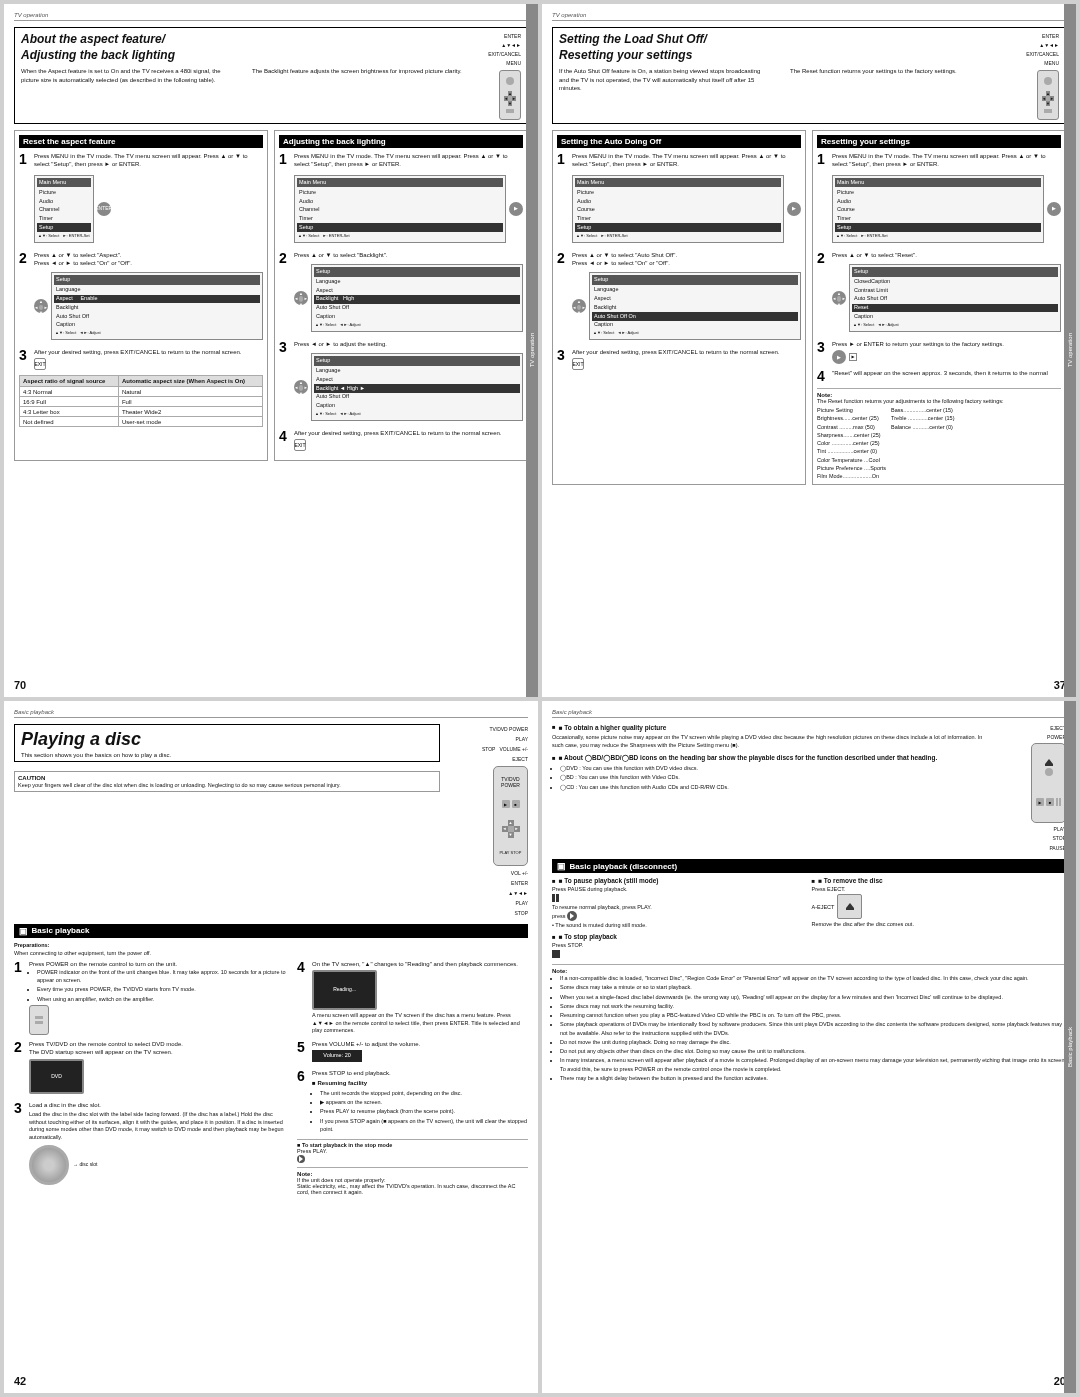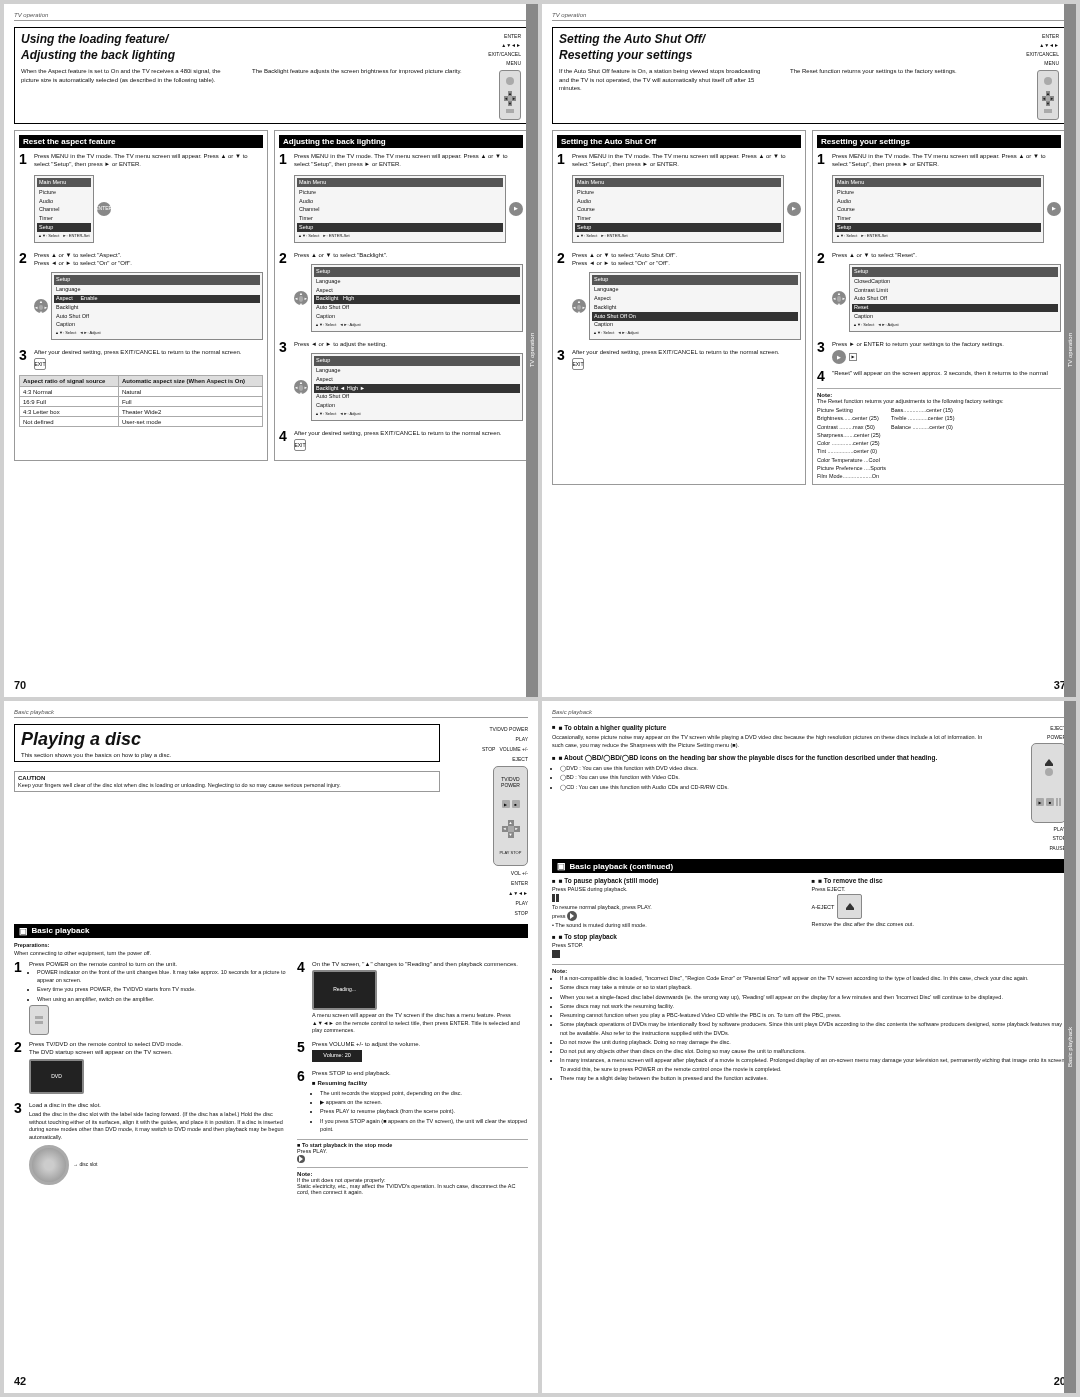--- a/index.html
+++ b/index.html
@@ -311,21 +311,21 @@
 </head>
 <body>
 
 <div class="page-grid">
 
   <div class="page">
     <div class="page-topbar">TV operation</div>
 
     <div class="section-title-box">
       <div class="section-title-body">
-        <div class="section-title-italic">Using the loading feature/</div>
+        <div class="section-title-italic">About the aspect feature/</div>
         <div class="section-title-italic">Adjusting the back lighting</div>
         <div class="flex-row" style="margin-top:4px;">
           <div style="flex:1; font-size:6px; line-height:1.4;">When the Aspect feature is set to On and the TV receives a 480i signal, the picture size is automatically selected (as described in the following table).</div>
           <div style="width:10px;"></div>
           <div style="flex:1; font-size:6px; line-height:1.4;">The Backlight feature adjusts the screen brightness for improved picture clarity.</div>
         </div>
       </div>
 
       <div style="margin-left:8px; display:flex; flex-direction:column; align-items:flex-end; min-width:50px;">
         <div style="font-size:5px; text-align:right; line-height:1.8;">
@@ -545,21 +545,21 @@
     <div style="position:absolute;right:0;top:0;bottom:0;width:12px;background:#888;display:flex;align-items:center;justify-content:center;">
       <div style="writing-mode:vertical-rl;font-size:6px;color:#fff;transform:rotate(180deg);">TV operation</div>
     </div>
   </div>
 
   <div class="page">
     <div class="page-topbar">TV operation</div>
 
     <div class="section-title-box">
       <div class="section-title-body">
-        <div class="section-title-italic">Setting the Auto Shut Off/</div>
+        <div class="section-title-italic">Setting the Load Shut Off/</div>
         <div class="section-title-italic">Resetting your settings</div>
         <div class="flex-row" style="margin-top:4px;">
           <div style="flex:1; font-size:6px; line-height:1.4;">If the Auto Shut Off feature is On, a station being viewed stops broadcasting and the TV is not operated, the TV will automatically shut itself off after 15 minutes.</div>
           <div style="width:10px;"></div>
           <div style="flex:1; font-size:6px; line-height:1.4;">The Reset function returns your settings to the factory settings.</div>
         </div>
       </div>
       <div style="margin-left:8px; display:flex; flex-direction:column; align-items:flex-end; min-width:50px;">
         <div style="font-size:5px; text-align:right; line-height:1.8;">
           ENTER<br>▲▼◄►<br>EXIT/CANCEL<br>MENU
@@ -578,21 +578,21 @@
               <div></div>
           </div>
           <div style="width:8px;height:4px;background:#aaa;"></div>
         </div>
       </div>
     </div>
 
     <div class="two-cols">
 
       <div class="col-section">
-        <div class="col-header">Setting the Auto Shut Off</div>
+        <div class="col-header">Setting the Auto Doing Off</div>
 
         <div class="step">
           <div class="step-num">1</div>
           <div class="step-content">
             <span>Press MENU in the TV mode. The TV menu screen will appear. Press ▲ or ▼ to select "Setup", then press ► or ENTER.</span>
             <div style="display:flex;gap:3px;margin-top:3px;">
               <div class="screen-mock" style="flex:1;">
                 <div class="screen-mock-title">Main Menu</div>
                 <div class="screen-row">Picture</div>
                 <div class="screen-row">Audio</div>
@@ -961,21 +961,21 @@
           </div>
         </div>
         <div style="text-align:right;line-height:1.9;margin-top:2px;">
           PLAY<br>STOP<br>PAUSE
         </div>
       </div>
     </div>
 
     <div class="section-header-bar basic-playback-continued">
       <span style="font-size:9px;">▣</span>
-      <span>Basic playback (continued)</span>
+      <span>Basic playback (disconnect)</span>
     </div>
 
     <div class="continued-grid" style="margin-bottom:5px;">
 
       <div>
         <div class="sub-section-title">■ To pause playback (still mode)</div>
         <div style="font-size:5.5px;">Press PAUSE during playback.</div>
         <div style="display:flex;gap:3px;align-items:center;margin-top:2px;">
           <div style="display:flex;gap:1px;">
             <div class="pause-bar"></div>

